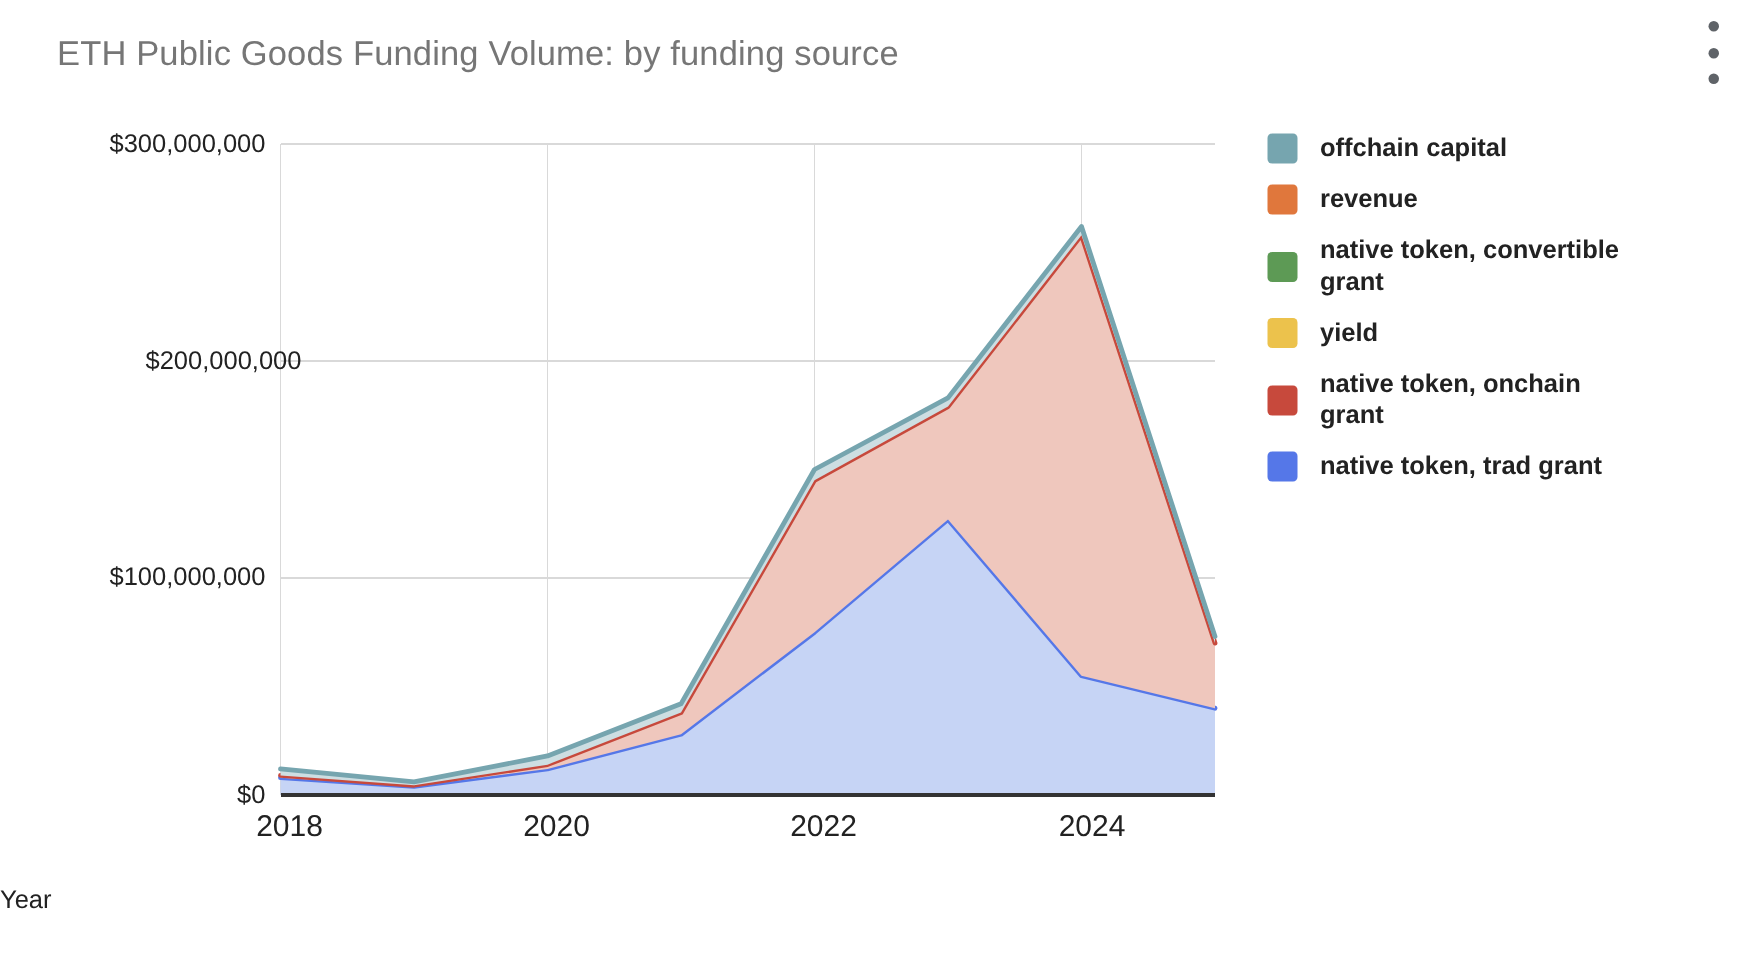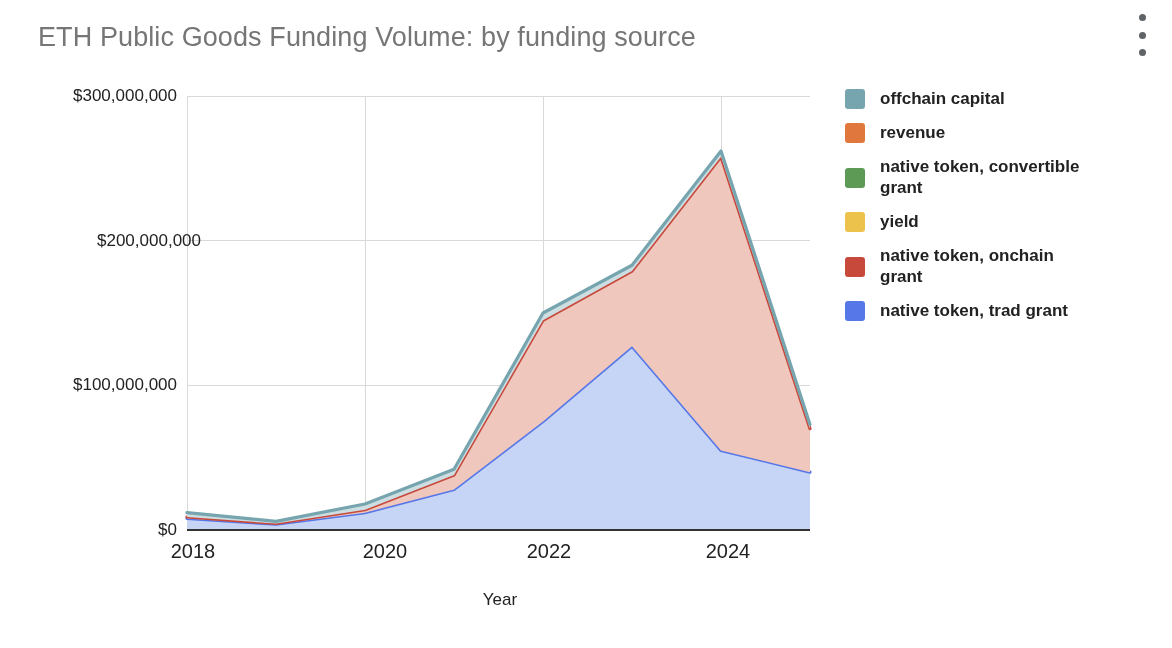--- a/index.html
+++ b/index.html
@@ -8,21 +8,21 @@
     background:#ffffff;
     font-family:"Liberation Sans", sans-serif;
     position:relative;
     overflow:hidden;
     -webkit-font-smoothing:antialiased;
   }
   #chart-card{position:absolute;inset:0;}
 
   #chart-title{
     position:absolute;left:38px;top:22px;
-    font-size:27px;
+    font-size:23px;
     color:#767676;
     font-weight:400;
     letter-spacing:0.1px;
     white-space:nowrap;
   }
 
   #kebab-menu{
     position:absolute;left:1132px;top:14px;
     width:20px;height:42px;
     display:flex;flex-direction:column;
@@ -49,21 +49,20 @@
   .xtick{
     position:absolute;
     font-size:20px;color:#222;
     white-space:nowrap;
     transform:translateX(-50%);
   }
   #x-axis-title{
     position:absolute;
     left:0;width:1000px;
     top:590px;
-    text-align:center;
     font-size:17px;color:#222;
   }
 
   
   #legend{
     position:absolute;
     left:845px;top:88px;
     width:320px;
   }
   .legend-row{
@@ -126,21 +125,21 @@
         </g>
     </svg>
     <div id="ytick-layer">
         <div class="ytick" style="top: 96px; left: 0px; width: 177px;">$300,000,000</div>
         <div class="ytick" style="top: 240.667px; left: 0px; width: 177px; margin-left: 24px;">$200,000,000</div>
         <div class="ytick" style="top: 385.333px; left: 0px; width: 177px;">$100,000,000</div>
         <div class="ytick" style="top: 530px; left: 0px; width: 177px;">$0</div>
       </div>
     <div id="xtick-layer">
         <div class="xtick" style="left: 193px; top: 540px;">2018</div>
-        <div class="xtick" style="left: 385px; top: 540px;">2020</div>
+        <div class="xtick" style="left: 371px; top: 540px;">2020</div>
         <div class="xtick" style="left: 549px; top: 540px;">2022</div>
         <div class="xtick" style="left: 728px; top: 540px;">2024</div>
       </div>
     <div id="x-axis-title">Year</div>
   </div>
 
   <div id="legend">
       <div class="legend-row">
         <span class="legend-swatch" style="background: rgb(118, 165, 175);"></span>
         <span class="legend-label">offchain capital</span>

